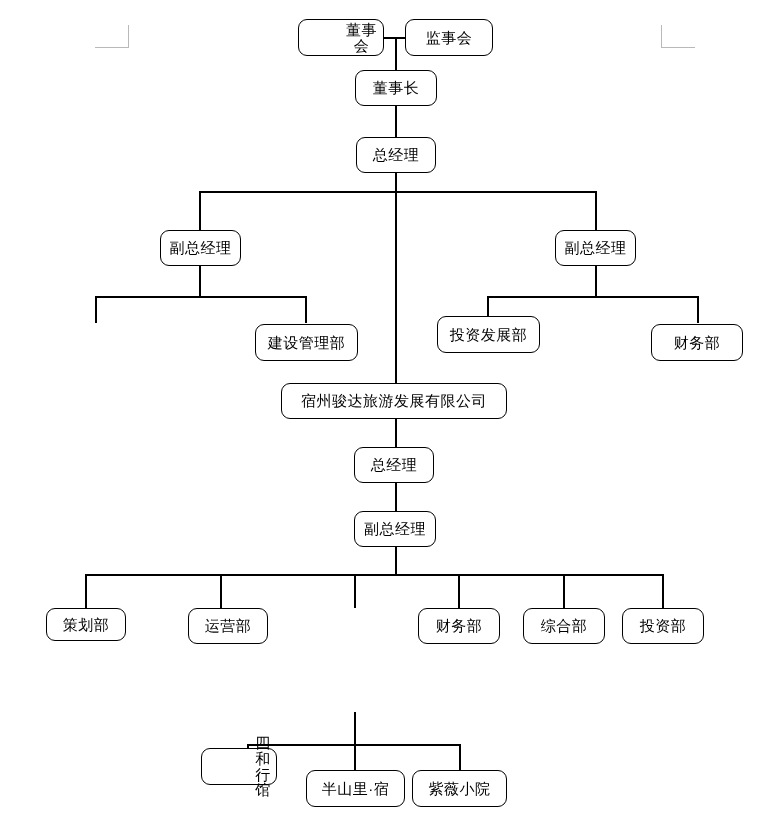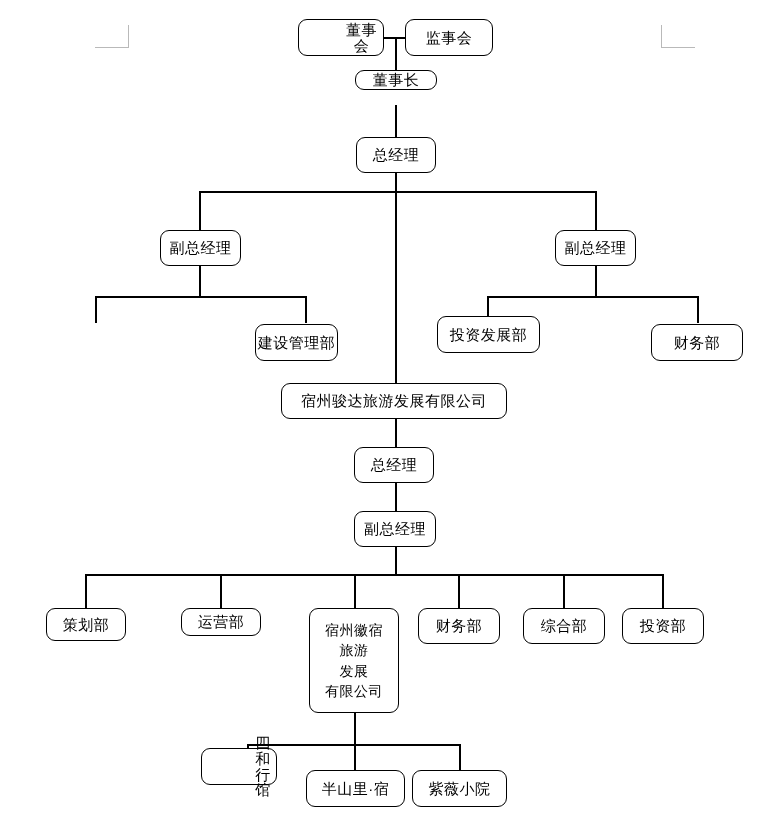--- a/index.html
+++ b/index.html
@@ -113,49 +113,45 @@
   <div class="line v" style="left:354px; top:712px; height:33px;"></div>
   <div class="line h" style="left:247px; top:744px; width:214px;"></div>
   <div class="line v" style="left:247px; top:744px; height:27px;"></div>
   <div class="line v" style="left:354px; top:744px; height:27px;"></div>
   <div class="line v" style="left:459px; top:744px; height:27px;"></div>
 
   <div class="node" style="left:298px; top:19px; width:86px; height:37px;padding-left:41px;">董事会</div>
 
   <div class="node" style="left:405px; top:19px; width:88px; height:37px;text-align:center;">监事会</div>
 
-  <div class="node" style="left:355px; top:70px; width:82px; height:20px;">董事长</div>
+  <div class="node" style="left:355px; top:70px; width:82px; height:36px;">董事长</div>
 
   <div class="node" style="left:356px; top:137px; width:80px; height:36px;">总经理</div>
 
   <div class="node" style="left:160px; top:230px; width:81px; height:36px;">副总经理</div>
 
   <div class="node" style="left:555px; top:230px; width:81px; height:36px;">副总经理</div>
 
 
-  <div class="node" style="left:255px; top:324px; width:83px; height:37px;">建设管理部</div>
+  <div class="node" style="left:255px; top:324px; width:103px; height:37px;">建设管理部</div>
 
   <div class="node" style="left:437px; top:316px; width:103px; height:37px;">投资发展部</div>
 
   <div class="node" style="left:651px; top:324px; width:92px; height:37px;">财务部</div>
 
   <div class="node" style="left:281px; top:383px; width:226px; height:36px;">宿州骏达旅游发展有限公司</div>
 
   <div class="node" style="left:354px; top:447px; width:80px; height:36px;">总经理</div>
 
   <div class="node" style="left:354px; top:511px; width:82px; height:36px;">副总经理</div>
 
   <div class="node" style="left:46px; top:608px; width:80px; height:33px;">策划部</div>
 
-  <div class="node" style="left:181px; top:608px; width:80px; height:28px;">运营部</div>
+  <div class="node" style="left:188px; top:608px; width:80px; height:36px;">运营部</div>
 
-  <div class="node multiline" style="left:309px; top:608px; width:90px; height:105px;">宿州徽宿
-旅游
-发展
-有限公司</div>
 
   <div class="node" style="left:418px; top:608px; width:82px; height:36px;">财务部</div>
 
   <div class="node" style="left:523px; top:608px; width:82px; height:36px;">综合部</div>
 
   <div class="node" style="left:622px; top:608px; width:82px; height:36px;">投资部</div>
 
   <div class="node" style="left:201px; top:748px; width:76px; height:37px;padding-left:48px;">四和行馆</div>
 
   <div class="node" style="left:306px; top:770px; width:99px; height:37px;">半山里·宿</div>

